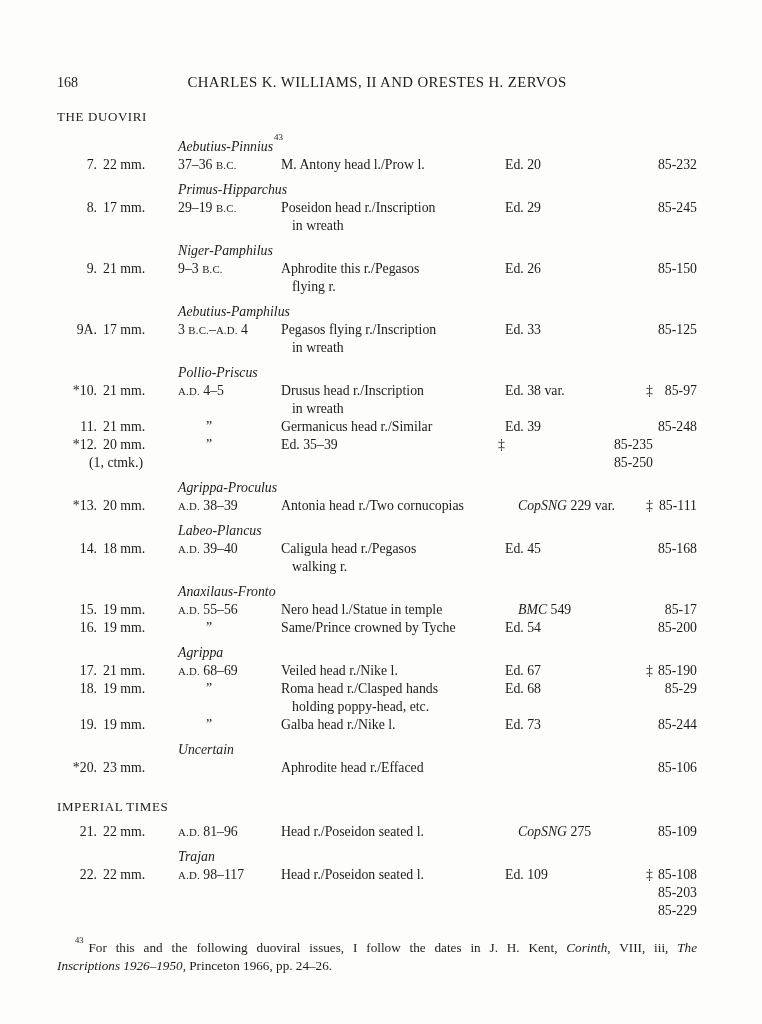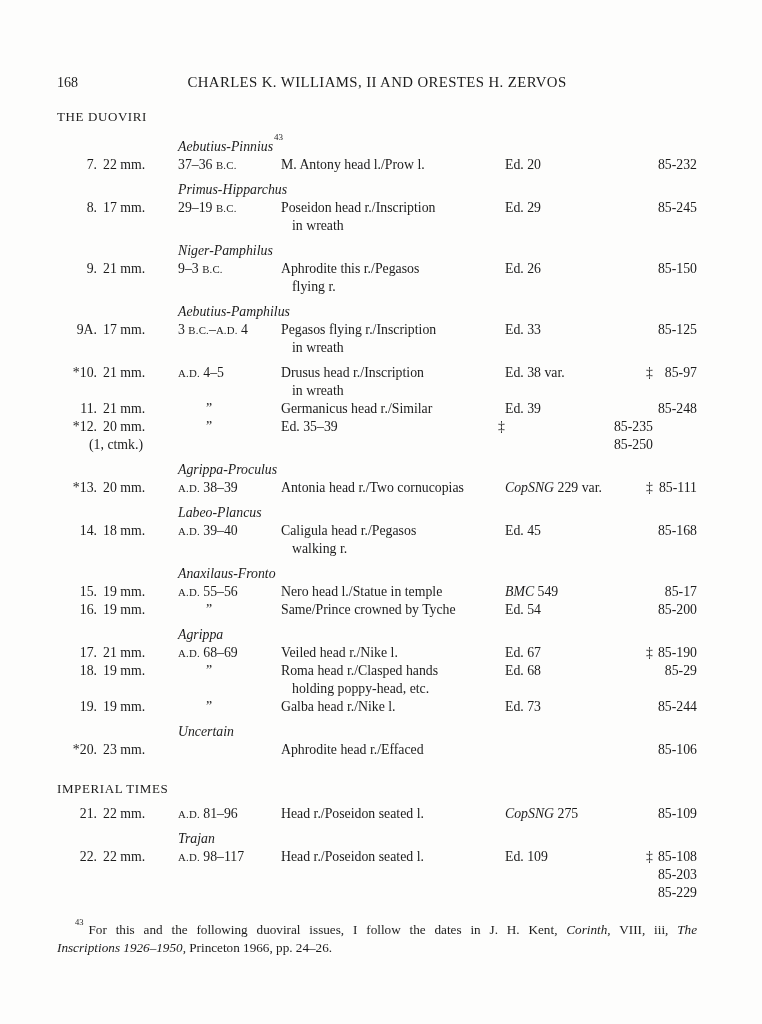--- a/index.html
+++ b/index.html
@@ -27,21 +27,21 @@
 
   
   .entry{display:grid;grid-template-columns:40px 81px 103px 224px 148px 1fr;
     align-items:start;}
   .entry div{white-space:nowrap;}
   .c-num{text-align:right;}
   .c-size{padding-left:6px;}
   .size2{margin-left:-14px;}
   .c-date.ditto{padding-left:28px;}
   .cont{padding-left:11px;}
-  .c-ref em{}
+  .c-ref em{margin-left:13px;}
   .inv-line{position:relative;text-align:right;}
   .dagger{position:absolute;right:100%;top:0;}
   .sc{font-size:10.8px;letter-spacing:.2px;}
 
   
   .footnote{margin-top:15px;font-size:13.2px;line-height:18px;}
   .fn-line1{text-align:justify;text-align-last:justify;text-indent:18px;}
   .fn-mark{font-size:8.5px;position:relative;top:-4px;margin-right:5px;}
   .footnote em{}
 </style>
@@ -122,20 +122,21 @@
             <div>Pegasos flying r./Inscription</div>
             <div class="cont">in wreath</div>
           </div>
           <div class="c-ref"><span>Ed. 33</span></div>
           <div class="c-inv">
             <div class="inv-line">85-125</div>
           </div>
         </div>
       </div>
       <div class="group">
+        <div class="group-name"><span>Pollio-Priscus</span></div>
         <div class="entry">
           <div class="c-num">*10.</div>
           <div class="c-size">
             <div>21 mm.</div>
           </div>
           <div class="c-date"><span class="sc">A.D.</span> 4–5</div>
           <div class="c-desc">
             <div>Drusus head r./Inscription</div>
             <div class="cont">in wreath</div>
           </div>

